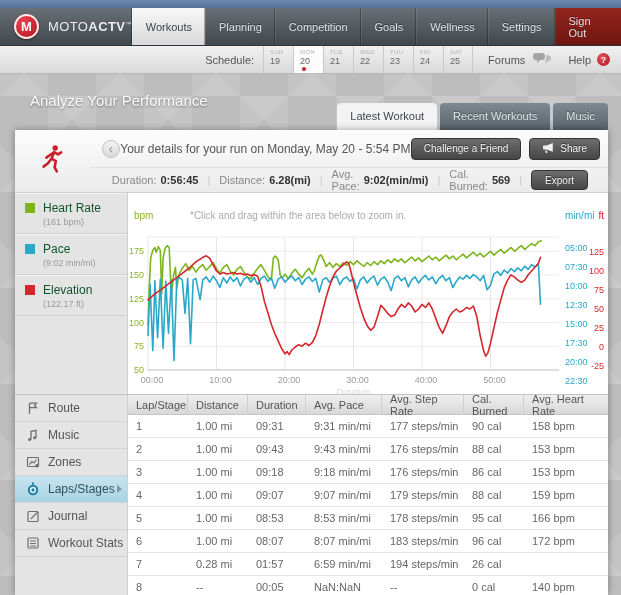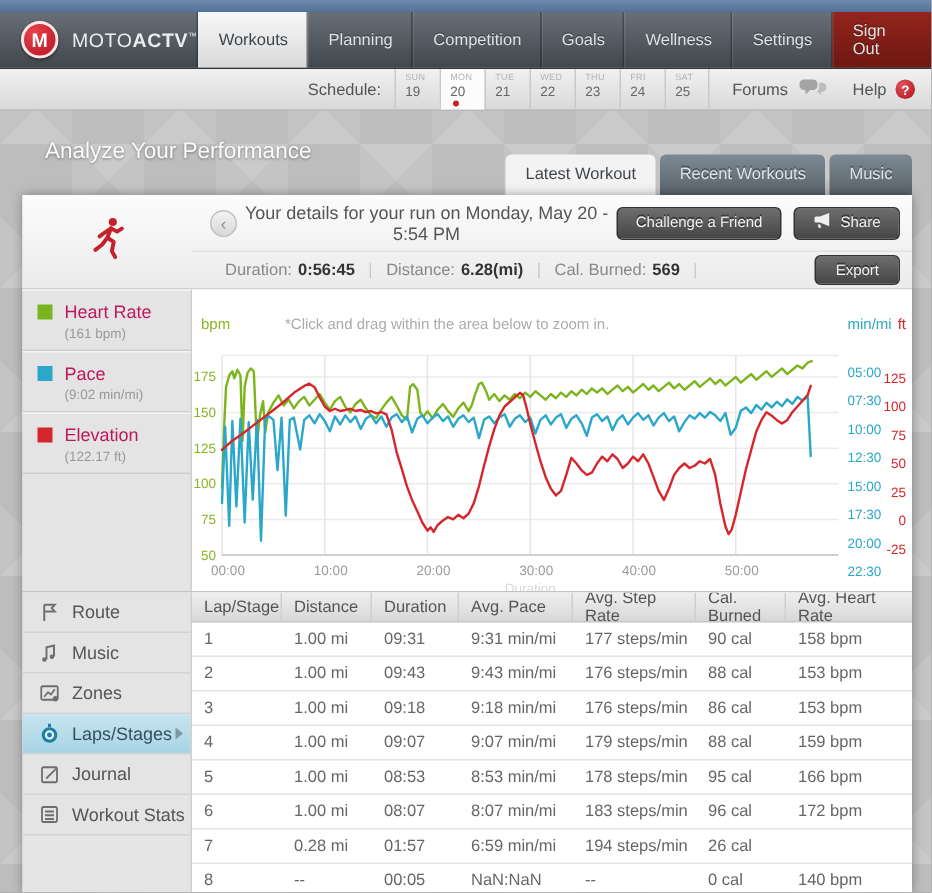--- a/index.html
+++ b/index.html
@@ -60,26 +60,26 @@
   .run-title{flex:1;text-align:center;font-size:12px;color:#555}
   .dark-btn{height:22px;display:flex;align-items:center;gap:6px;padding:0 12px;border-radius:4px;cursor:pointer;
     background:linear-gradient(#6e6e6e,#454545);border:1px solid #333;color:#f3f3f3;font-size:10px;
     text-shadow:0 -1px 0 rgba(0,0,0,.5);margin-right:8px;flex:0 0 auto}
   .stats-row{height:24px;display:flex;align-items:center;padding-left:22px;font-size:11px;color:#888}
   .stat{display:flex;align-items:center}
   .stat .lab{margin-right:4px}
   .stat .val{color:#333;font-weight:bold}
   .sep{color:#c9c9c9;margin:0 9px}
   .stats-row .spacer{flex:1}
-  .export-btn{height:20px;padding:0 13px;margin-right:8px}
+  .export-btn{height:20px;padding:0 13px;margin-right:20px}
   
   .chart-zone{height:202px;display:flex;border-bottom:1px solid #c2c2c2}
   .legend-panel{width:113px;background:#e4e4e4;border-right:1px solid #cfcfcf}
   .legend-item{padding:7px 0 6px 10px;border-bottom:1px solid #cfcfcf;border-top:1px solid #f4f4f4;cursor:pointer}
-  .legend-item .row1{display:flex;align-items:center;gap:8px;font-size:12px;color:#be185d}
+  .legend-item .row1{display:flex;align-items:center;gap:8px;font-size:12px;color:#14532d}
   .legend-item .swatch{width:10px;height:10px;flex:0 0 auto}
   .legend-item .sub{font-size:9px;color:#999;margin:2px 0 0 18px}
   .chart-area{flex:1;position:relative;background:#fff;overflow:hidden}
   .chart-area svg{position:absolute;left:0;top:0}
   svg text{font-family:"Liberation Sans",sans-serif}
   
   .bottom-zone{flex:1;display:flex;overflow:hidden}
   .side-menu{width:113px;background:#e4e4e4;border-right:1px solid #cfcfcf}
   .menu-item{height:27px;display:flex;align-items:center;gap:8px;padding-left:11px;font-size:12px;color:#555;
     border-bottom:1px solid #d3d3d3;cursor:pointer;position:relative}
@@ -206,20 +206,25 @@
         <div class="stats-row">
           <div class="stats-items" style="display:flex;align-items:center">
               <div class="stat">
                 <span class="lab">Duration:</span>
                 <span class="val">0:56:45</span>
                 <span class="sep">|</span>
               </div>
               <div class="stat">
                 <span class="lab">Distance:</span>
                 <span class="val">6.28(mi)</span>
+                <span class="sep">|</span>
+              </div>
+              <div class="stat">
+                <span class="lab">Avg. Pace:</span>
+                <span class="val">9:02(min/mi)</span>
                 <span class="sep">|</span>
               </div>
               <div class="stat">
                 <span class="lab">Cal. Burned:</span>
                 <span class="val">569</span>
                 <span class="sep">|</span>
               </div>
             </div>
           <div class="spacer"></div>
           <div class="dark-btn export-btn">

